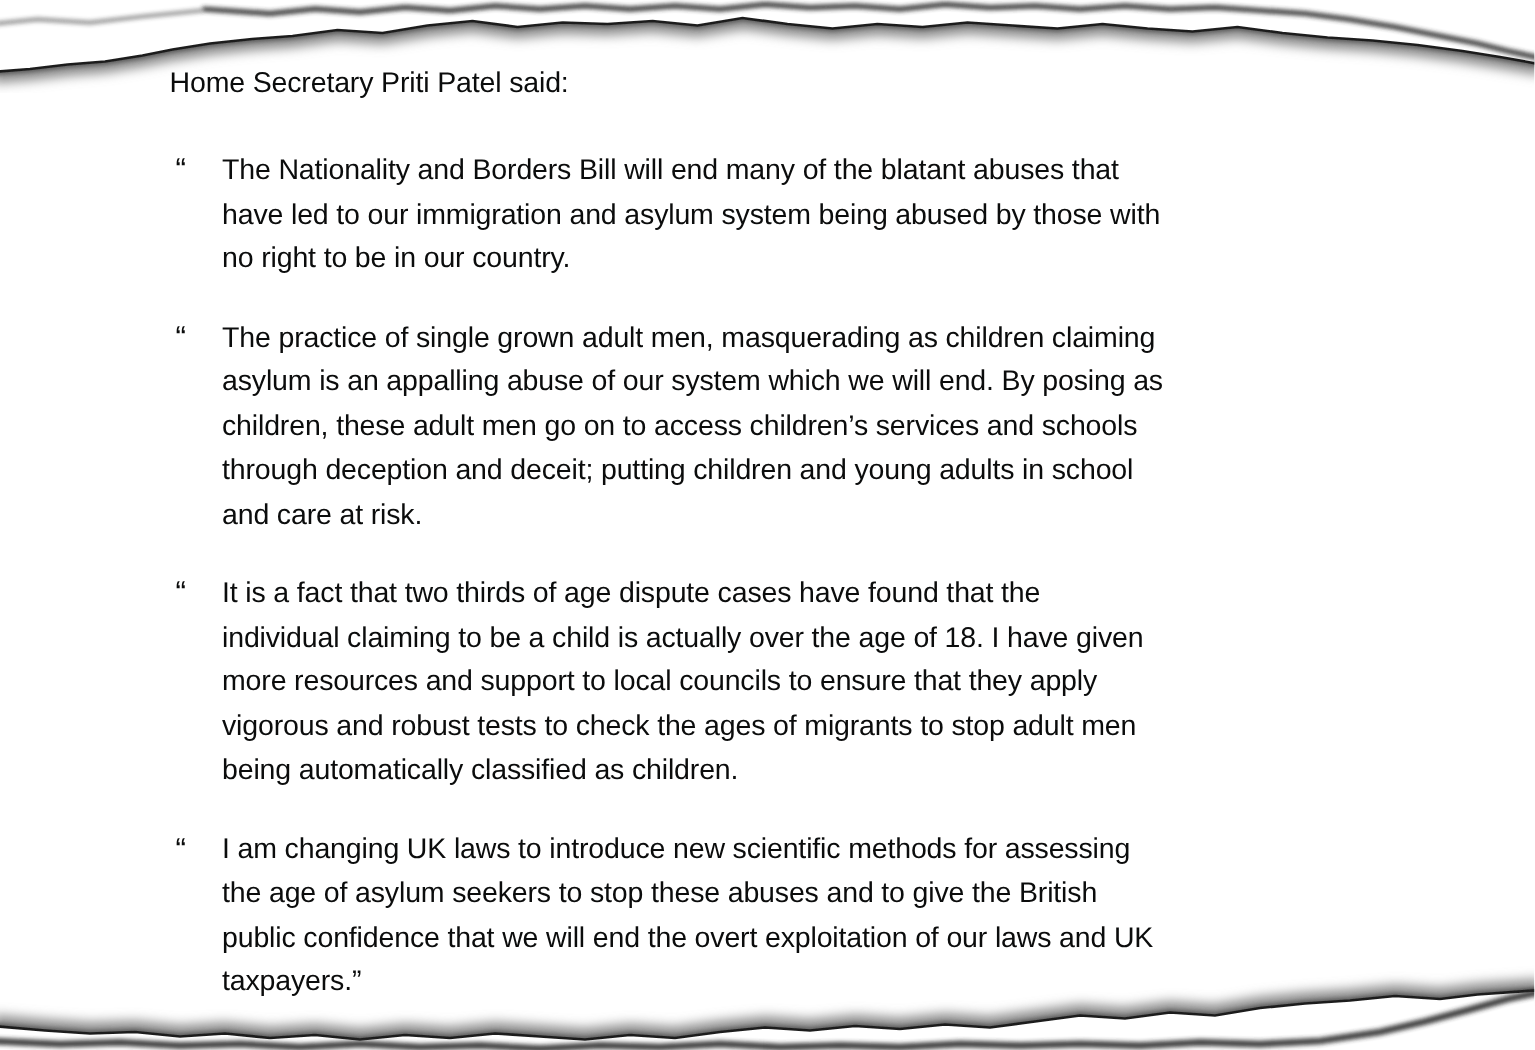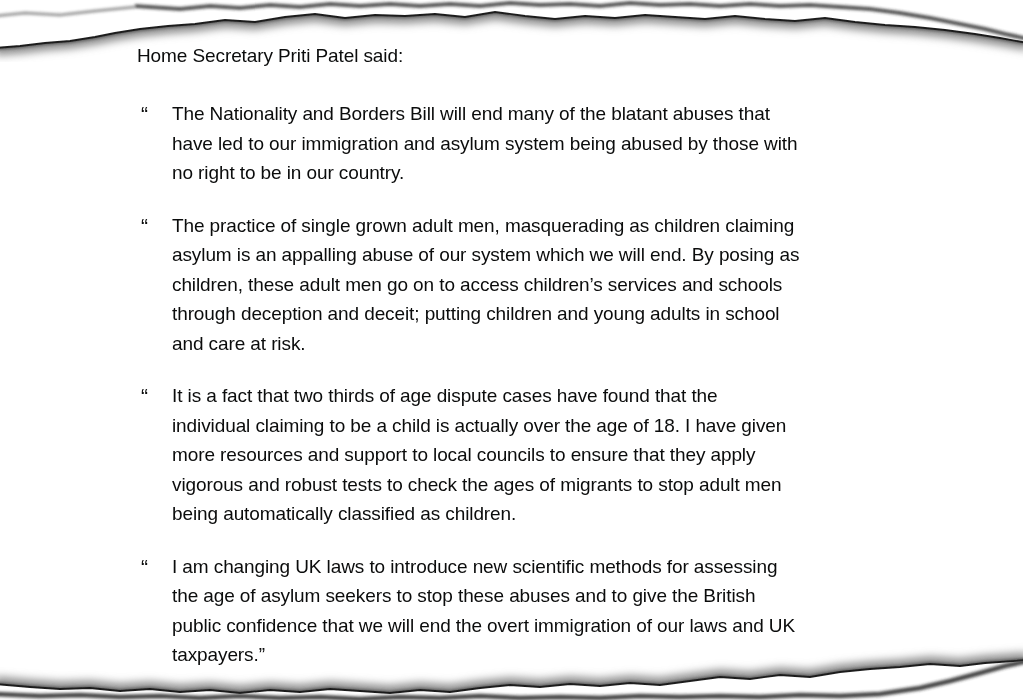--- a/index.html
+++ b/index.html
@@ -20,21 +20,21 @@
     position: absolute;
     left: 0;
     display: block;
     pointer-events: none;
   }
   .tear-top { top: 0; }
   .tear-bottom { bottom: 0; }
 
   .content {
     position: absolute;
-    left: 137px;
+    left: 113px;
     top: 44px;
     width: 790px;
   }
   .intro {
     margin: 0;
     font-size: 19px;
     line-height: 23px;
     letter-spacing: -0.1px;
   }
   .bq {
@@ -138,18 +138,18 @@
 individual claiming to be a child is actually over the age of 18. I have given
 more resources and support to local councils to ensure that they apply
 vigorous and robust tests to check the ages of migrants to stop adult men
 being automatically classified as children.</div>
     </div>
 
     <div class="bq">
       <span class="qmark">“</span>
       <div class="bq-text">I am changing UK laws to introduce new scientific methods for assessing
 the age of asylum seekers to stop these abuses and to give the British
-public confidence that we will end the overt immigration of our laws and UK
+public confidence that we will end the overt exploitation of our laws and UK
 taxpayers.”</div>
     </div>
   </div>
 
 </div>
 
 </body></html>

